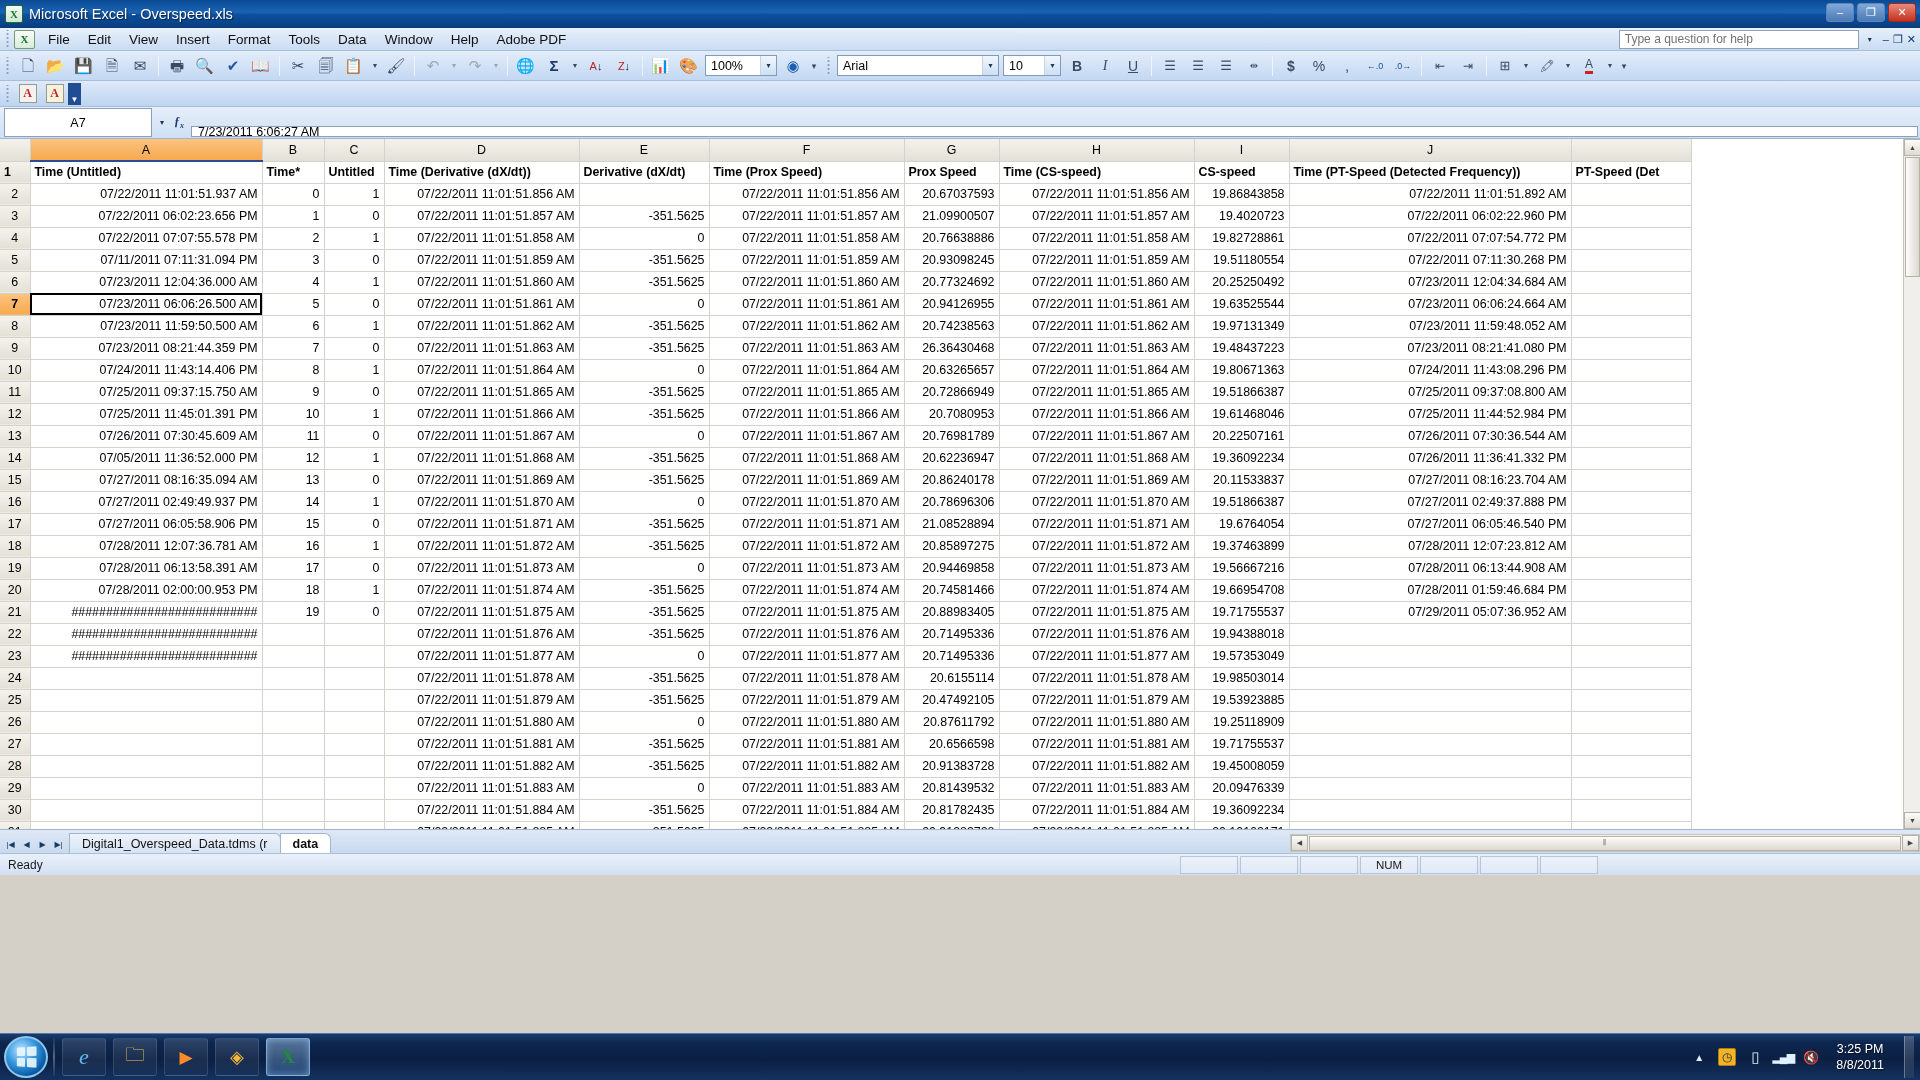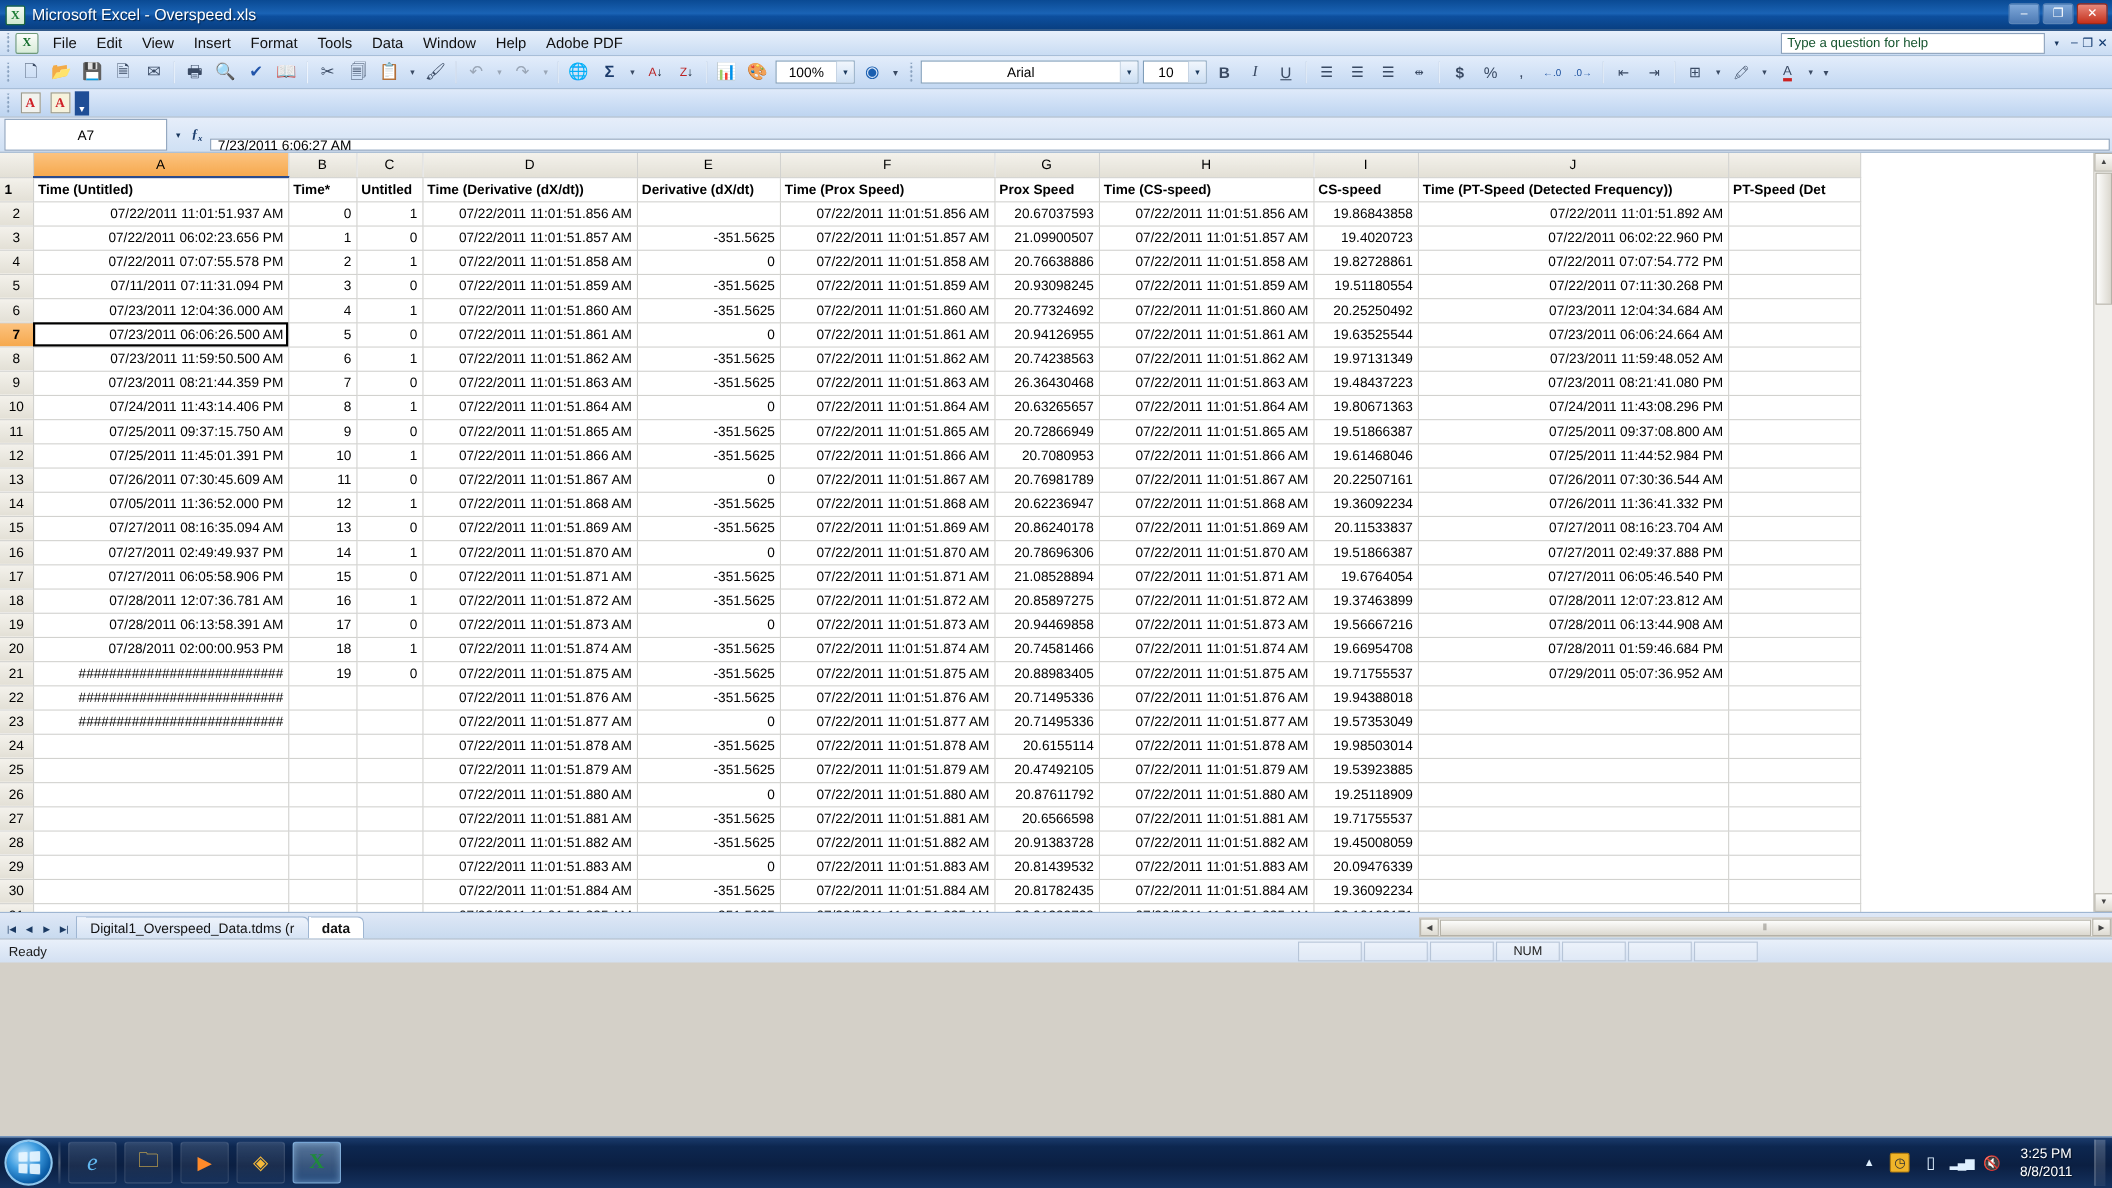--- a/index.html
+++ b/index.html
@@ -78,21 +78,21 @@
     display: flex; align-items: center; justify-content: center;
     font-size: 15px; color: #3a4a63; border: 1px solid transparent; border-radius: 2px;
   }
   .tb-sep { width: 1px; height: 20px; margin: 0 4px;
             background: #9ab0cc; border-right: 1px solid #edf4fd; }
   .tb-combo {
     height: 21px; border: 1px solid #7f9db9; background: #fff;
     display: flex; align-items: center; margin: 0 2px;
     font-size: 12.5px; color: #000;
   }
-  .tb-combo .val { padding: 0 5px; flex: 1; white-space: nowrap; overflow: hidden; text-align: center; }
+  .tb-combo .val { padding: 0 5px; flex: 1; white-space: nowrap; overflow: hidden; }
   .tb-combo .arrow {
     width: 16px; height: 19px; border-left: 1px solid #c6d4e4;
     background: linear-gradient(to bottom,#f1f6fd,#cddff3);
     display: flex; align-items: center; justify-content: center; font-size: 8px; color: #1c3a5e;
   }
 
   .pdfbar {
     height: 26px;
     background: linear-gradient(to bottom,#dfeafa,#bdd4f0);
     display: flex; align-items: center;
@@ -305,21 +305,21 @@
     <div class="menu-item">View</div>
     <div class="menu-item">Insert</div>
     <div class="menu-item">Format</div>
     <div class="menu-item">Tools</div>
     <div class="menu-item">Data</div>
     <div class="menu-item">Window</div>
     <div class="menu-item">Help</div>
     <div class="menu-item">Adobe PDF</div>
 
     <div style="margin-left:auto; display:flex; align-items:center; gap:4px; padding-right:4px;">
-      <div style="width:240px;height:19px;background:#fff;border:1px solid #8aa0bb;display:flex;align-items:center;padding-left:5px;font-size:12px;color:#14532d;">
+      <div style="width:240px;height:19px;background:#fff;border:1px solid #8aa0bb;display:flex;align-items:center;padding-left:5px;font-size:12px;color:#737373;">
         <span>Type a question for help</span>
       </div>
       <div style="width:14px;height:19px;display:flex;align-items:center;justify-content:center;font-size:8px;color:#17355c;">▾</div>
       <div style="display:flex;gap:4px;font-size:11px;color:#123a70;padding-left:2px;">
         <span>–</span>
         <span>❐</span>
         <span>✕</span>
       </div>
     </div>
   </div>
@@ -411,21 +411,21 @@
       <div class="arrow">▾</div>
     </div>
     <div class="tb-btn">
         <span class="gi" style="color:#1a5fb0">◉</span>
       </div>
     <div class="tb-btn" style="width:12px">
         <span style="font-size:9px">▾</span>
       </div>
     <div class="grip"></div>
 
-    <div class="tb-combo" style="width:198px">
+    <div class="tb-combo" style="width:162px">
       <div class="val">Arial</div>
       <div class="arrow">▾</div>
     </div>
     <div class="tb-combo" style="width:58px">
       <div class="val">10</div>
       <div class="arrow">▾</div>
     </div>
     <div class="tb-btn">
         <b style="font-size:14px">B</b>
       </div>

